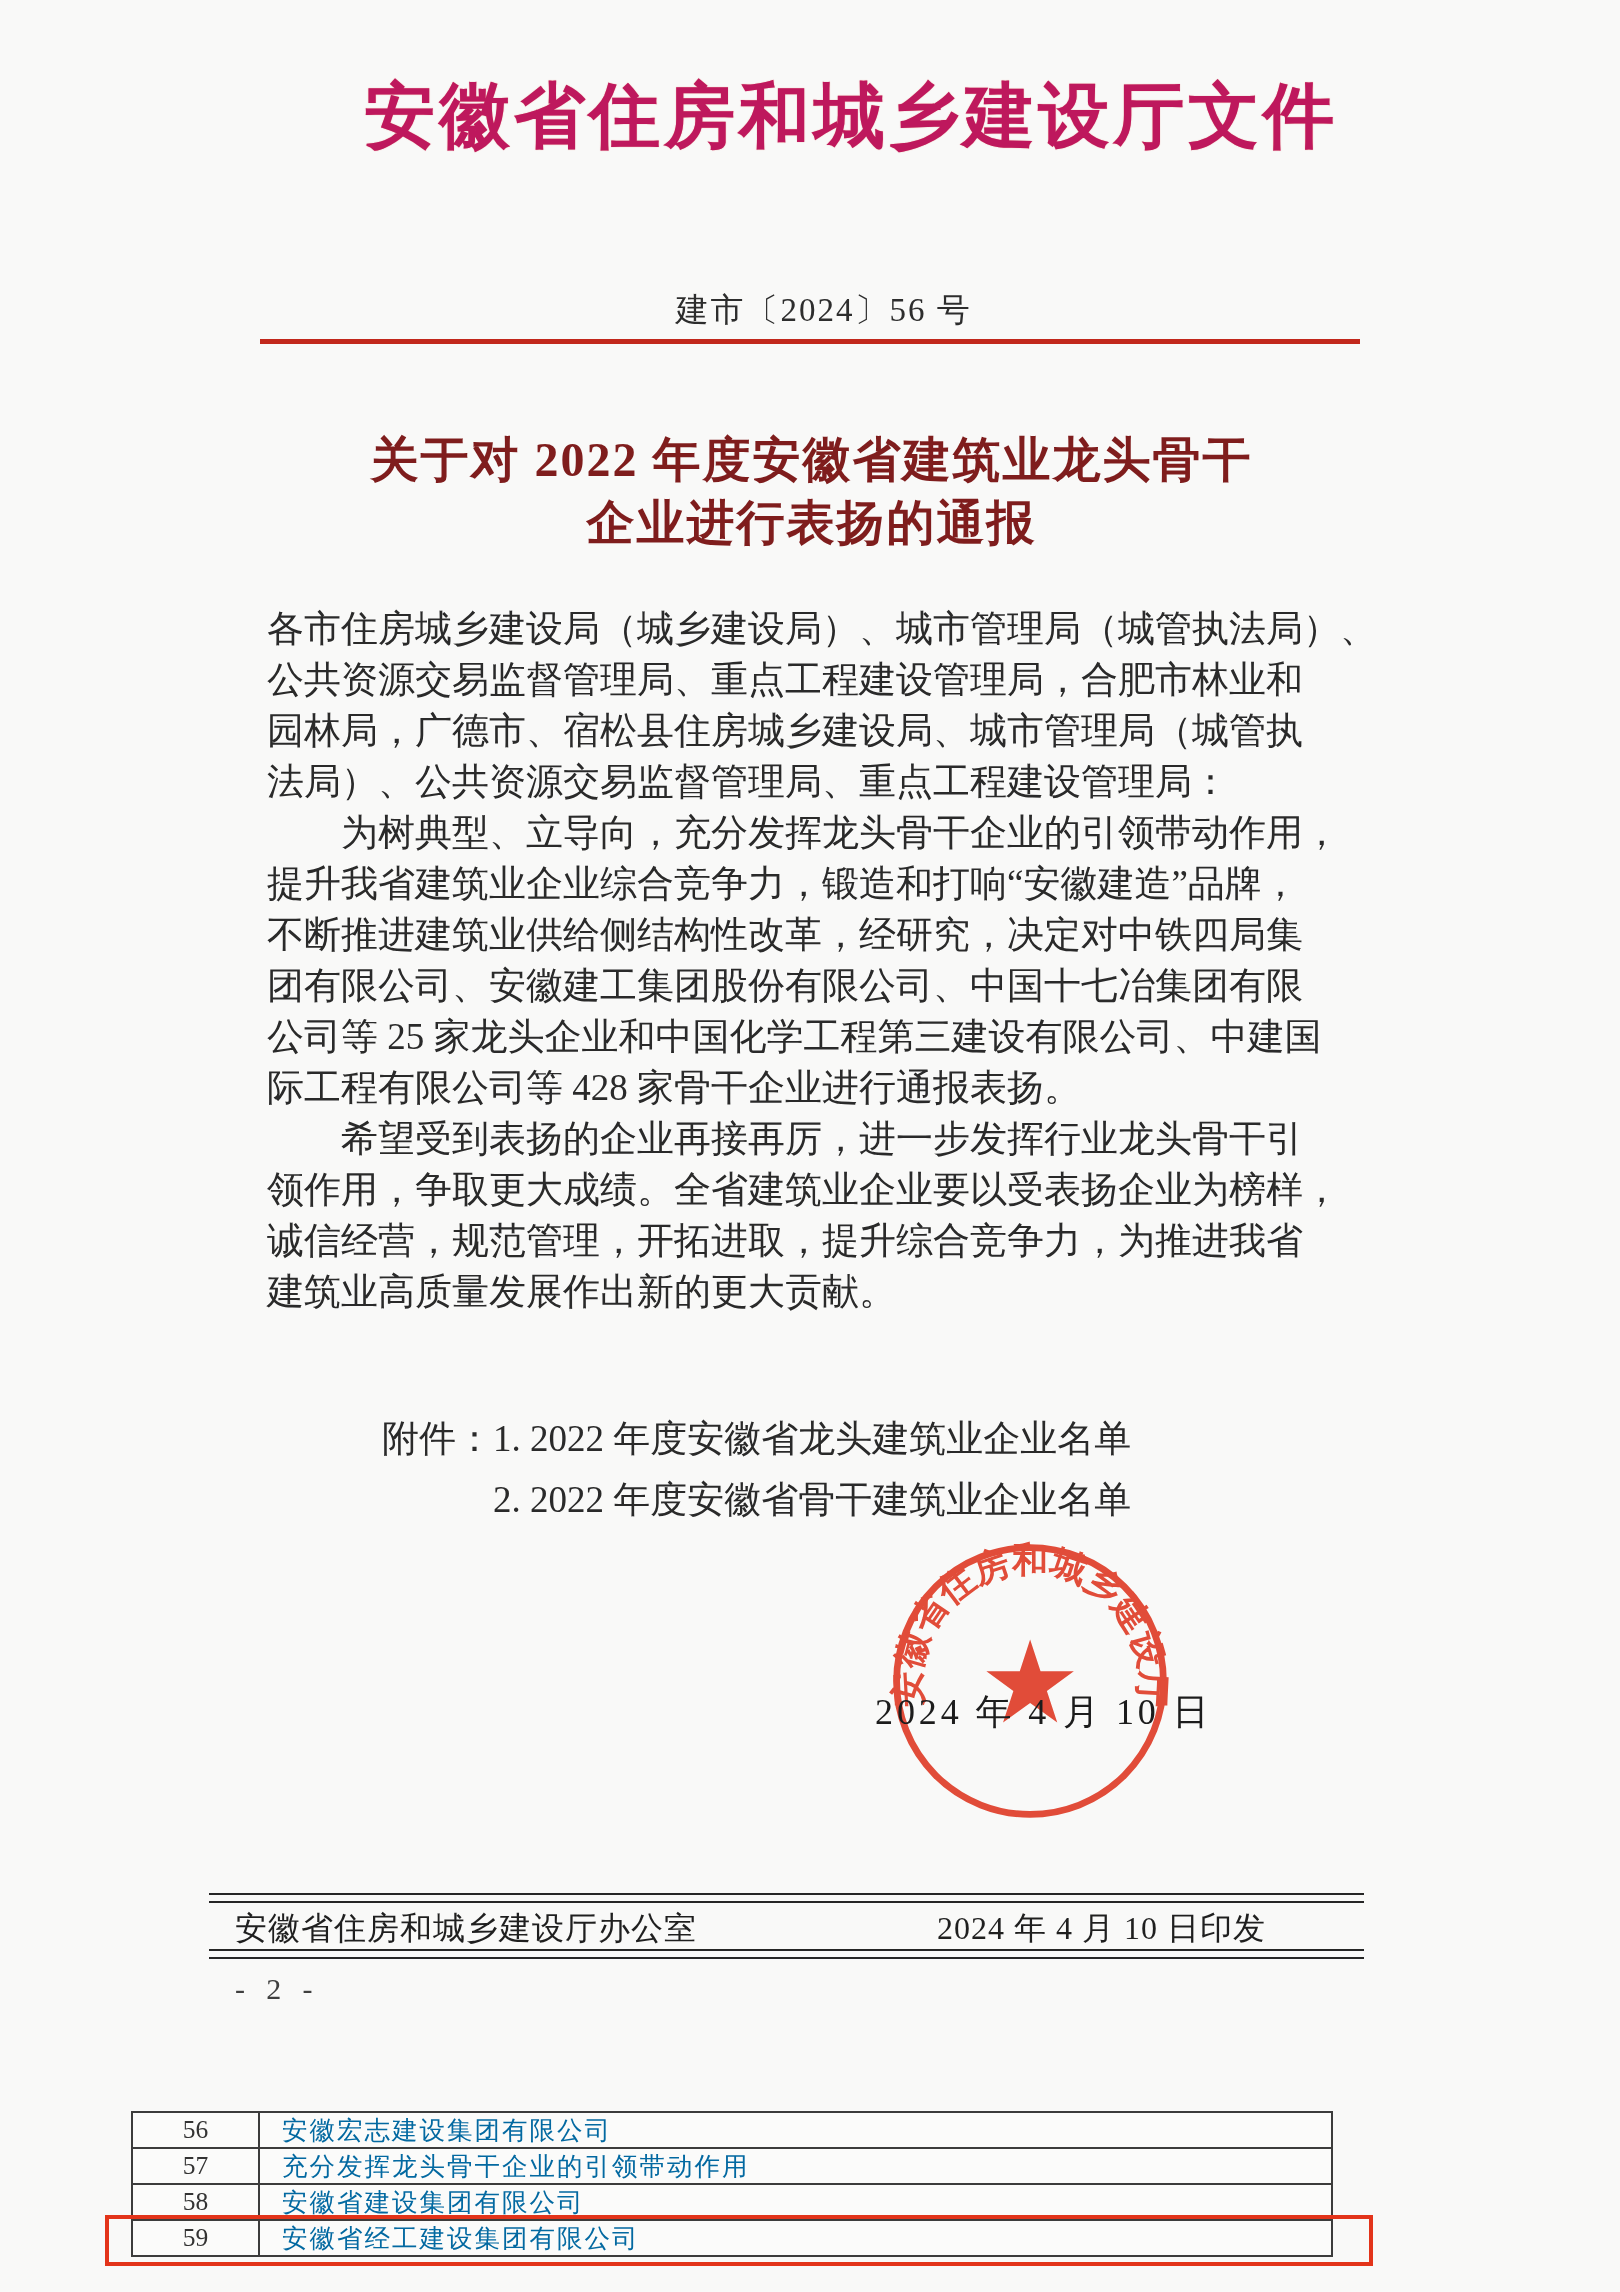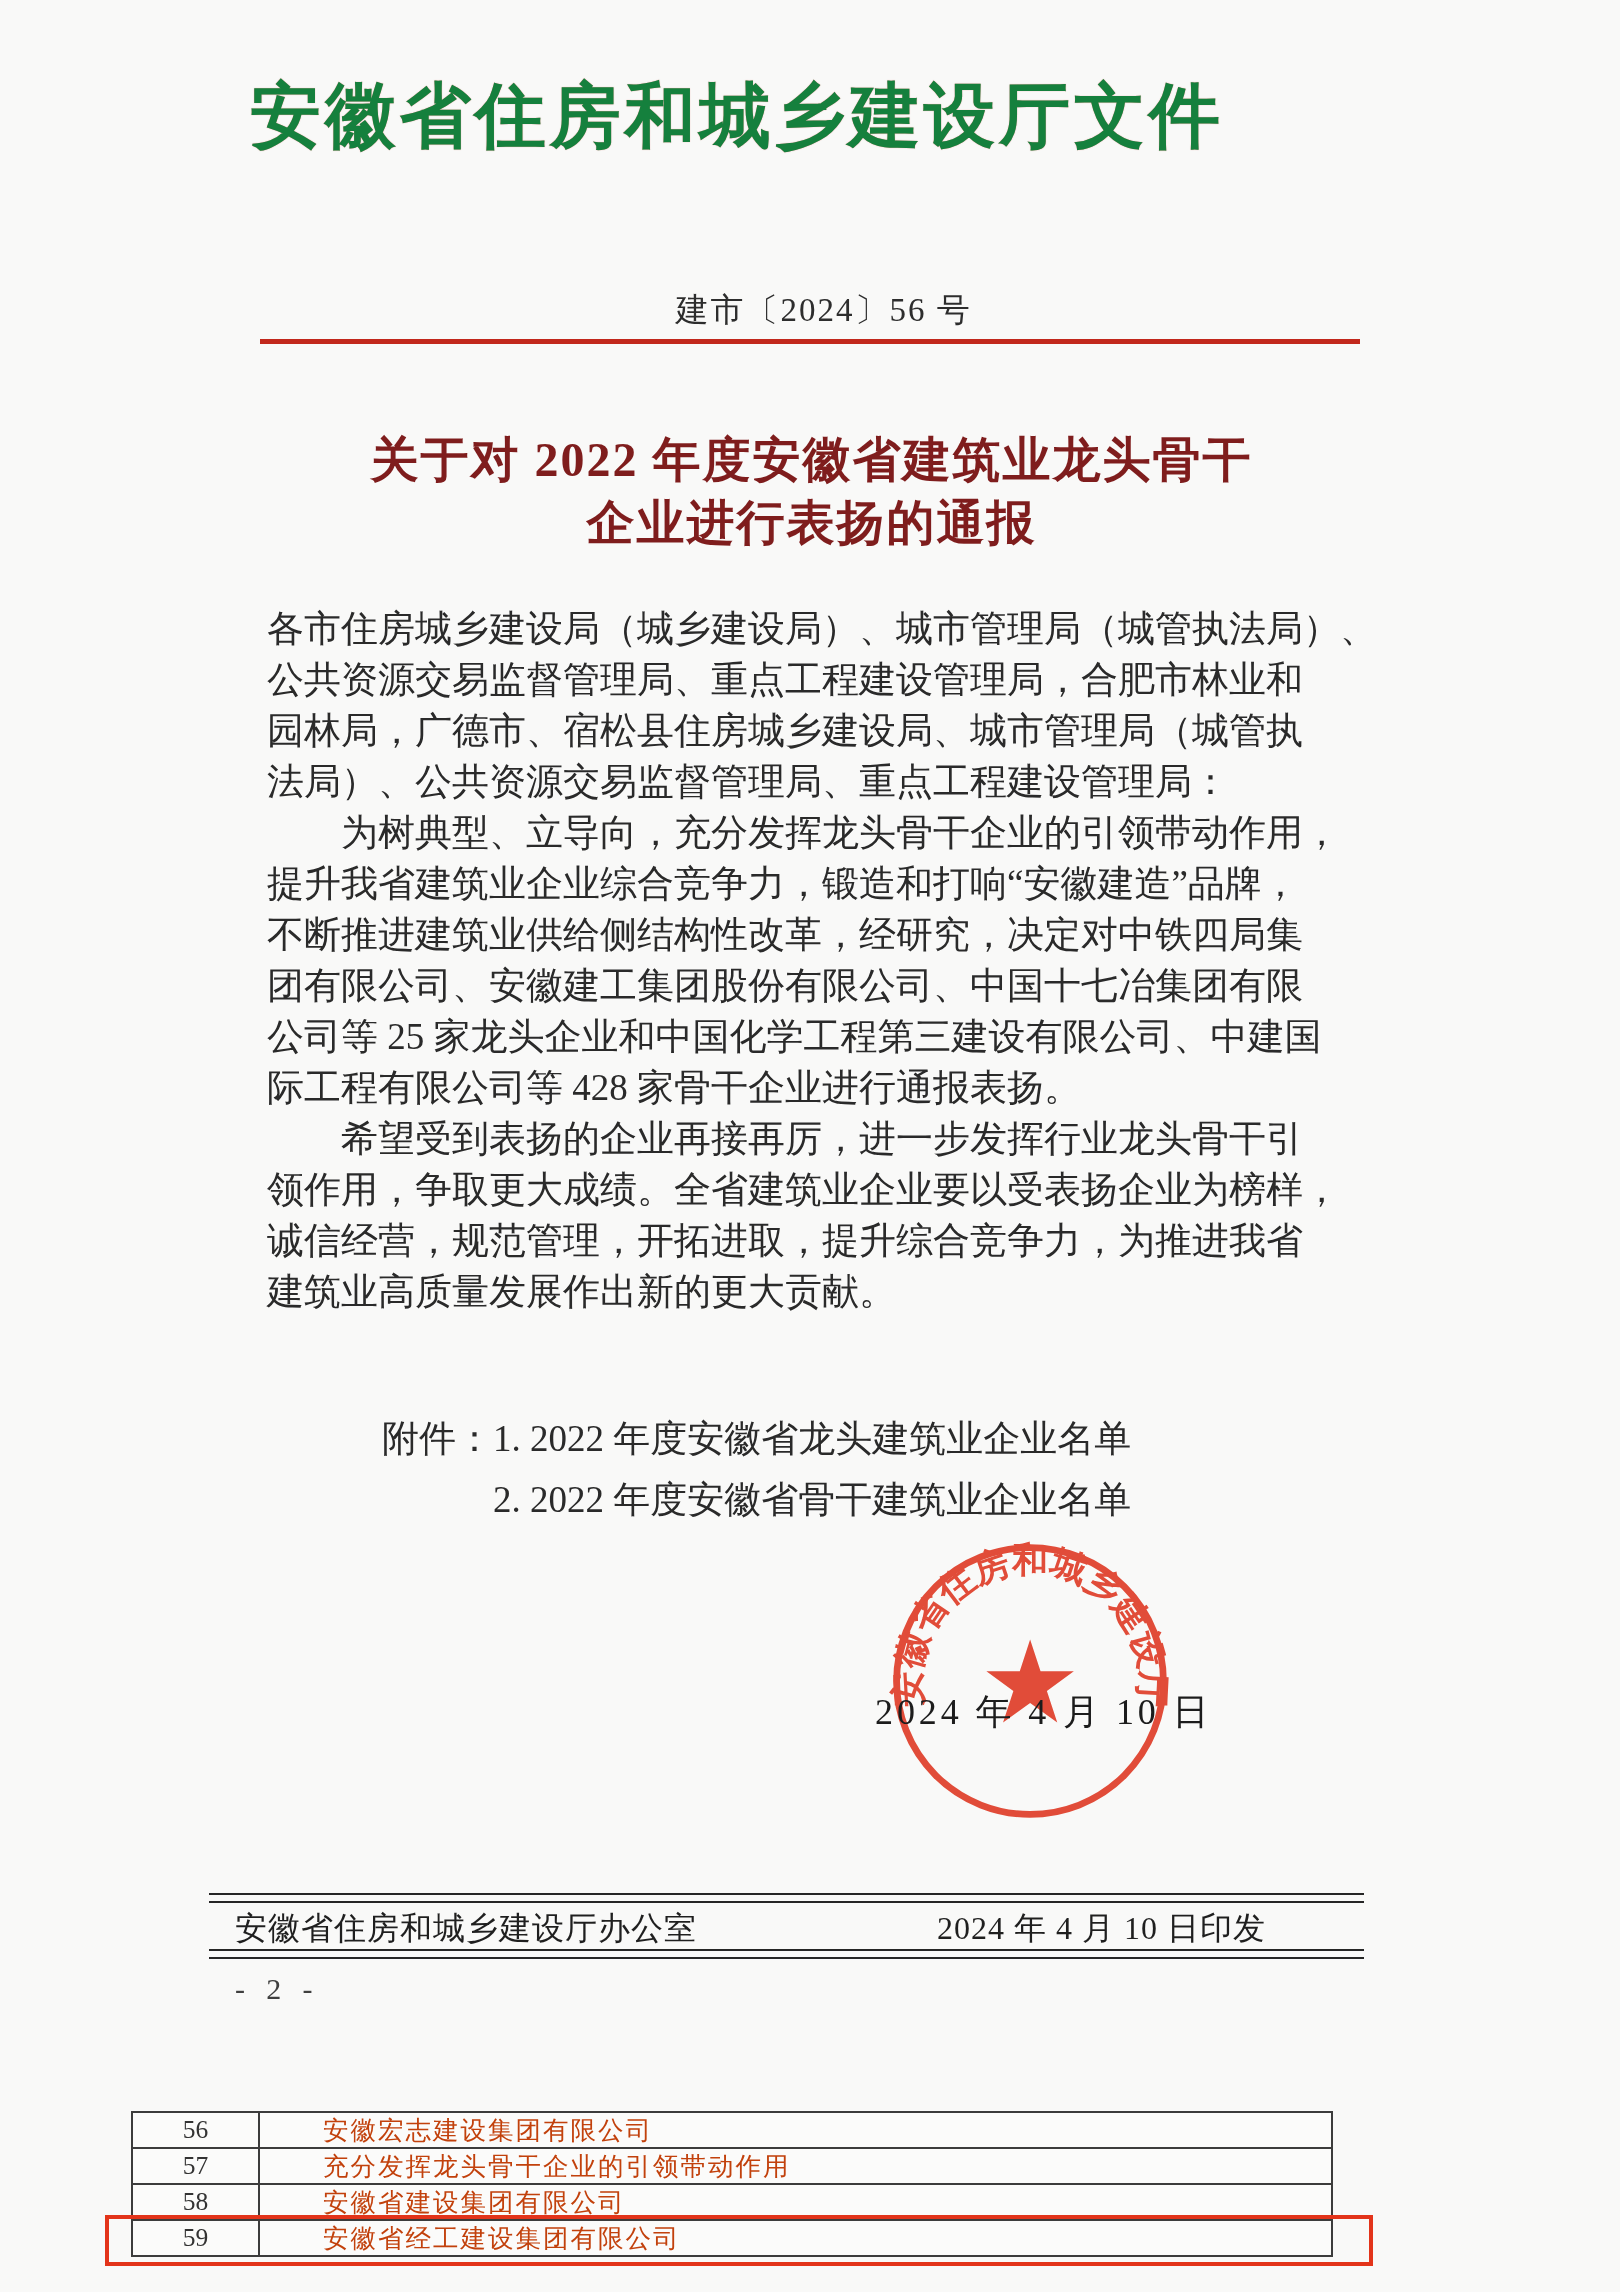--- a/index.html
+++ b/index.html
@@ -7,23 +7,23 @@
     position:relative;
     width:1620px;height:2293px;
     background:#f9f9f8;
     overflow:hidden;
     font-family:"Liberation Serif","DejaVu Serif",serif;
     color:#222;
   }
   
   .masthead{
     position:absolute;left:250px;top:69px;width:1088px;
-    text-align:left;
+    text-align:right;
     font-size:71px;font-weight:900;letter-spacing:3.9px;
-    color:#15803d;
+    color:#be185d;
     text-shadow:0 0 1px rgba(217,39,27,.55);
     white-space:nowrap;
   }
   .doc-number{
     position:absolute;left:549px;top:288px;width:549px;
     text-align:center;
     font-size:33px;letter-spacing:2px;color:#2d2d2d;
   }
   .red-rule{
     position:absolute;left:260px;top:339px;width:1100px;height:4.9px;
@@ -81,22 +81,22 @@
     background:#fbfbfa;align-items:center;
   }
   .t-row:first-child{margin-top:0;}
   .t-num{
     width:125px;flex:0 0 125px;height:100%;
     border-right:2px solid #3c3c3c;
     display:flex;align-items:center;justify-content:center;
     font-size:25.5px;color:#333;
   }
   .t-name{
-    flex:1;padding-left:63px;
-    font-size:25.5px;color:#c2410c;letter-spacing:2px;
+    flex:1;padding-left:22px;
+    font-size:25.5px;color:#0369a1;letter-spacing:2px;
     white-space:nowrap;overflow:hidden;
   }
   .highlight-box{
     position:absolute;left:105px;top:2215px;width:1260px;height:43px;
     border:4.9px solid #e3341a;
     background:transparent;
   }
 </style>
 </head>
 <body>

